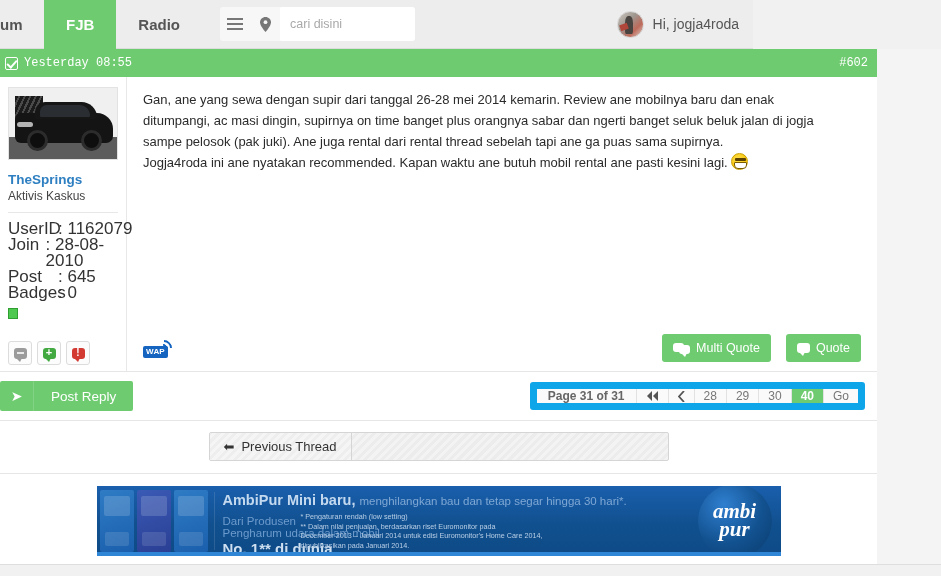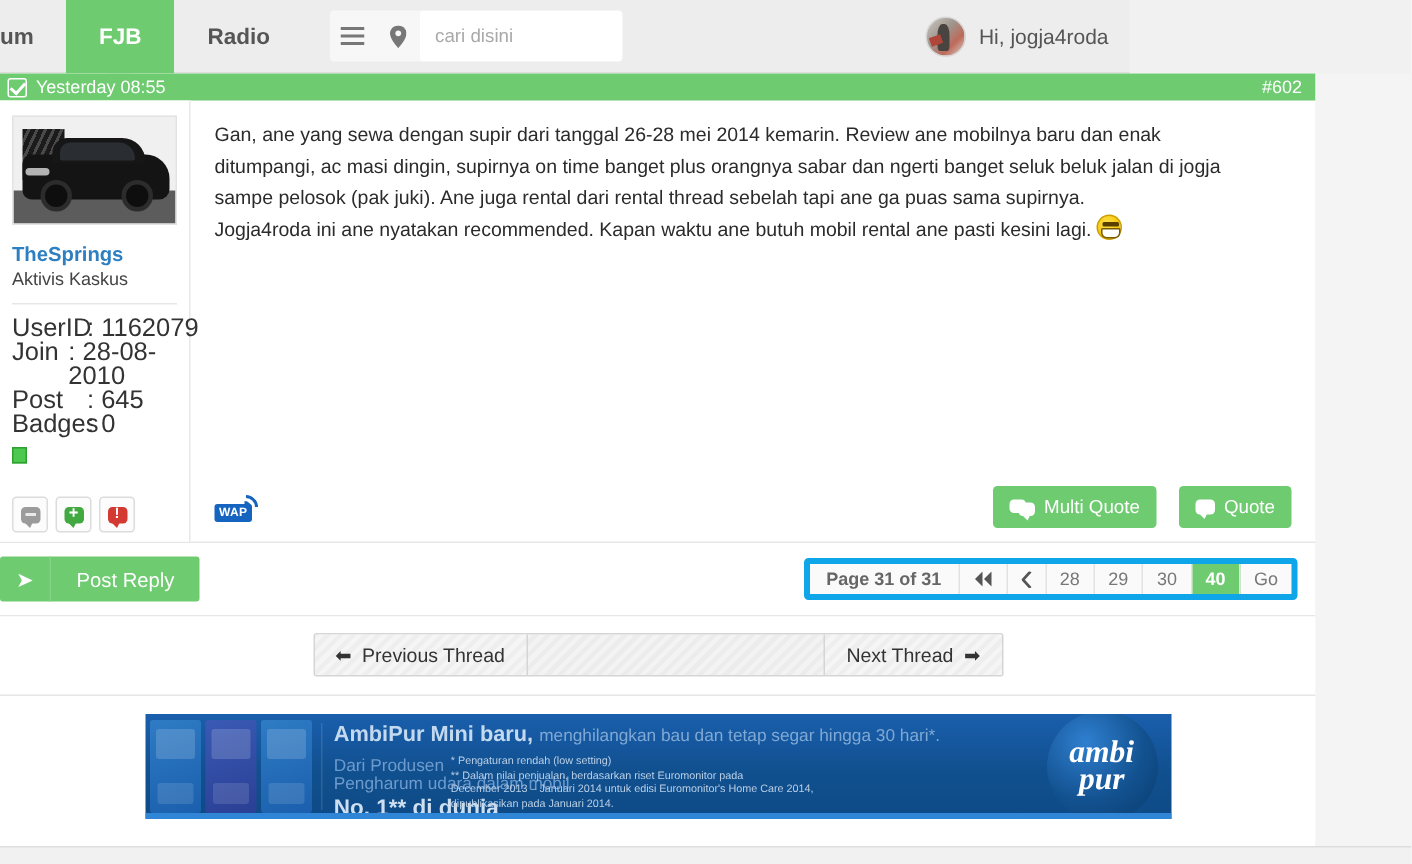--- a/index.html
+++ b/index.html
@@ -72,23 +72,23 @@
     background:#b0453a; transform: rotate(-20deg);
   }
   .nav-user-name { font-size: 14px; color: #555; }
 
   
   .content {
     position: absolute; top: 49px; left: 0; width: 877px; background: #fff;
     height: 527px;
   }
   .post-meta-bar {
-    height: 18px; background: #6ecb70; color: #fff;
+    height: 28px; background: #6ecb70; color: #fff;
     display: flex; align-items: center; justify-content: space-between;
-    padding: 0 9px 0 5px; font-size: 12px;
+    padding: 0 9px 0 5px; font-size: 12px; font-family: Liberation Mono, monospace;
   }
   .post-meta-left { display: flex; align-items: center; gap: 6px; }
   .chk-icon {
     width: 13px; height: 13px; border: 1.6px solid #fff; border-radius: 2px;
     position: relative; display: inline-block;
   }
   .chk-icon::after {
     content: ""; position: absolute; left: 3px; top: 0px; width: 4px; height: 8px;
     border: solid #fff; border-width: 0 2px 2px 0; transform: rotate(42deg);
   }
@@ -234,21 +234,21 @@
     height: 30px; border-radius: 2px; cursor: pointer; border: 0;
     font-family: "Liberation Sans", sans-serif;
   }
   .pr-icon {
     width: 34px; display: flex; align-items: center; justify-content: center;
     border-right: 1px solid #82d384; height: 30px; font-size: 14px;
   }
   .pr-label { padding: 0 17px; font-size: 13.5px; }
 
   .pagination {
-    display: flex; align-items: stretch; border: 4px solid #0ea5e9;
+    display: flex; align-items: stretch; border: 7px solid #0ea5e9;
     border-radius: 3px; overflow: hidden; background: #fafafa; height: 28px;
   }
   .pg-cell {
     display: flex; align-items: center; justify-content: center;
     padding: 0 9px; font-size: 12px; color: #777; cursor: pointer;
     border-right: 1px solid #e2e2e2; min-width: 26px;
   }
   .pg-cell:last-child { border-right: 0; }
   .pg-cell.label { cursor: default; color: #666; font-weight: bold; padding: 0 11px;}
   .pg-cell.active { background: #6ecb70; color: #fff; font-weight: bold; }
@@ -487,24 +487,20 @@
         <div class="pg-cell">Go</div>
       </div>
     </div>
 
     <div class="thread-nav-wrap">
       <div class="thread-nav">
         <div class="tn-btn prev">
           <span>⬅</span>
           <span>Previous Thread</span>
         </div>
-        <div class="tn-btn next">
-          <span>Next Thread</span>
-          <span>➡</span>
-        </div>
       </div>
     </div>
 
     <div class="ad-area">
       <div class="ad-banner">
         <div class="ad-products">
           <div class="ad-pack p1"></div>
             <div class="ad-pack p2"></div>
             <div class="ad-pack p3"></div>
         </div>

